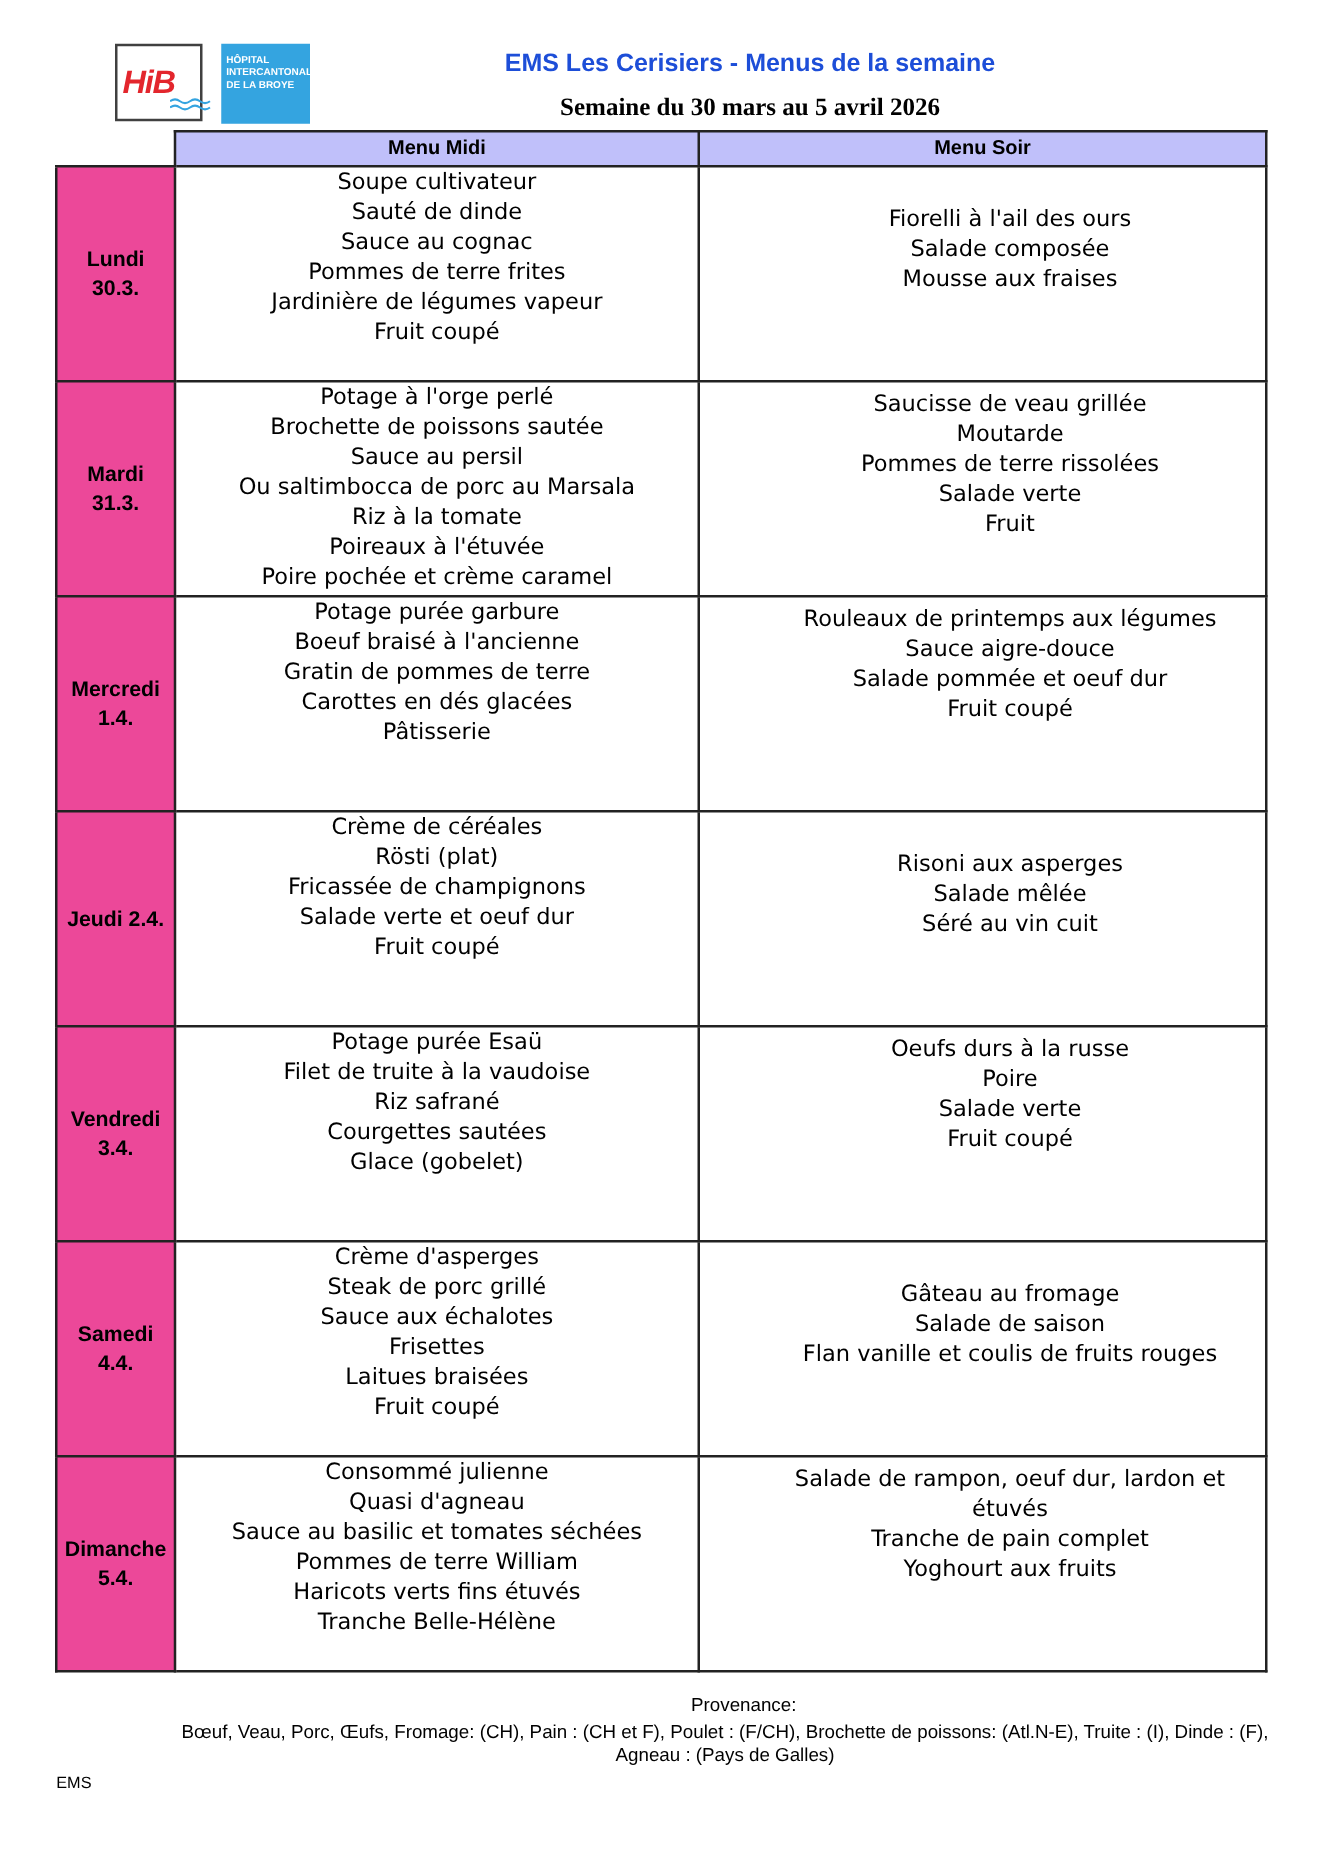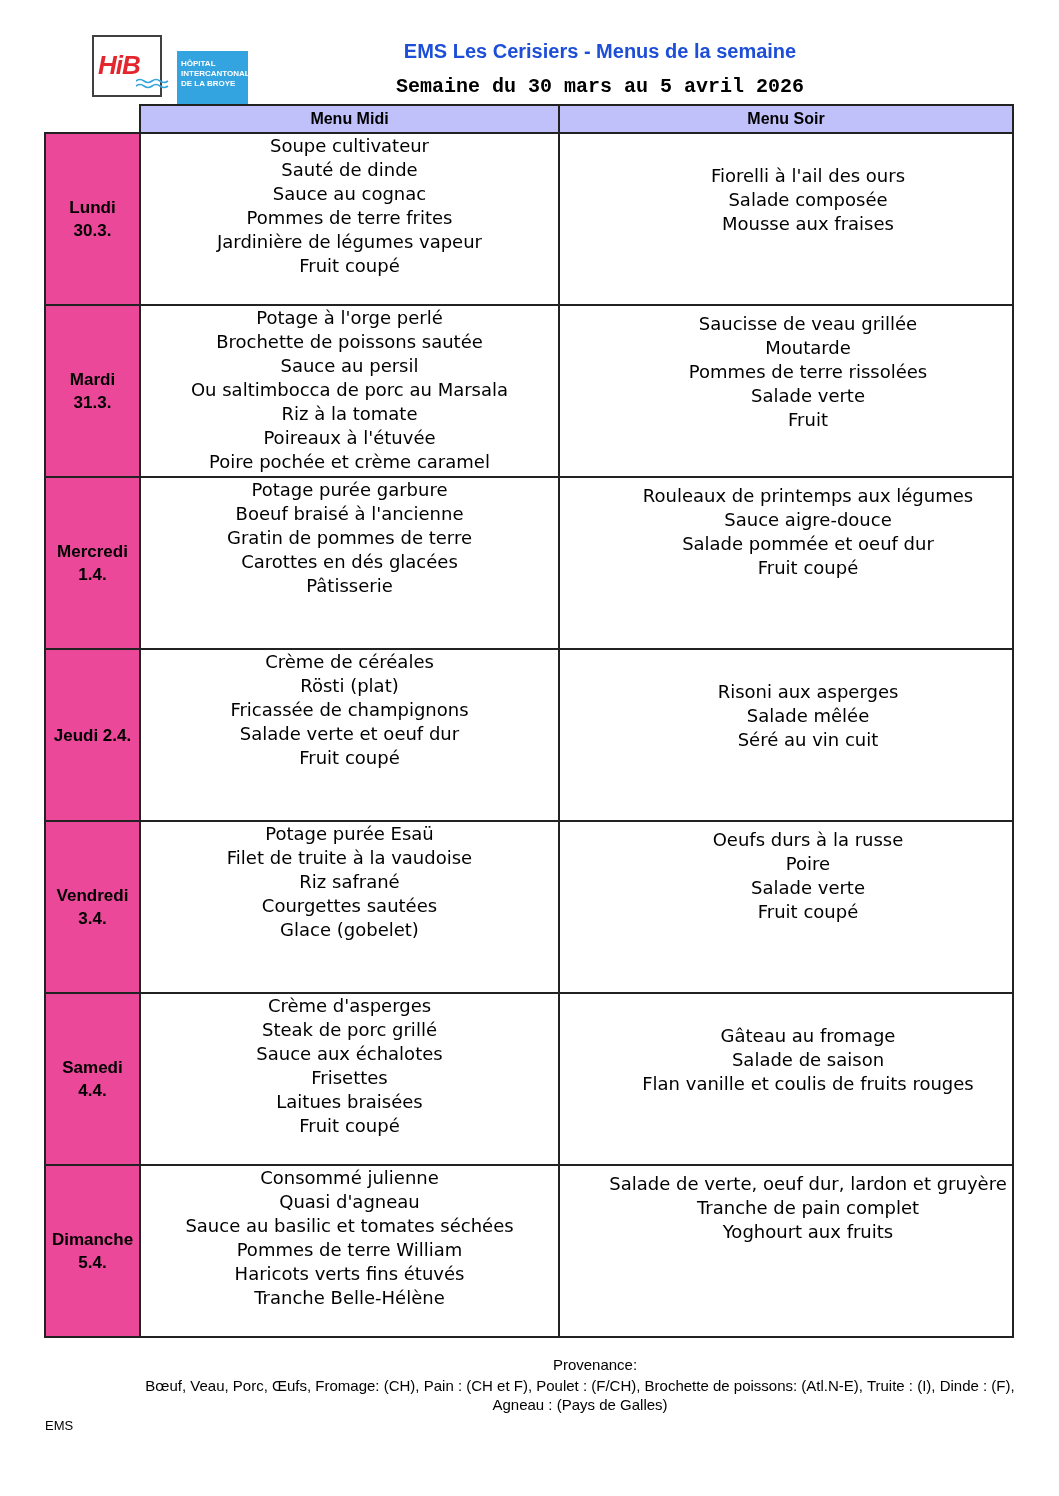--- a/index.html
+++ b/index.html
@@ -2,25 +2,25 @@
 <html><head>
 <meta charset="utf-8">
 <style>
   html, body { margin: 0; padding: 0; background: #ffffff; }
   body { width: 1059px; height: 1496px; position: relative; overflow: hidden; font-family: "DejaVu Sans", sans-serif; color: #000; }
 
   .logo { position: absolute; left: 92px; top: 35px; width: 156px; height: 64px; }
   .logo-box { position: absolute; left: 0; top: 0; width: 70px; height: 62px; border: 2px solid #404040; box-sizing: border-box; background: #fff; }
   .logo-hib { position: absolute; left: 4px; top: 13px; font-family: "Liberation Sans", sans-serif; font-weight: bold; font-style: italic; font-size: 26px; color: #e3262d; letter-spacing: -1px; }
   .logo-waves { position: absolute; left: 42px; top: 40px; width: 34px; height: 14px; }
-  .logo-right { position: absolute; left: 85px; top: 0; width: 71px; height: 64px; background: #34a4e0; color: #fff; font-family: "Liberation Sans", sans-serif; font-weight: bold; font-size: 8px; line-height: 10px; padding: 8px 0 0 4px; box-sizing: border-box; margin-top: 16px; }
+  .logo-right { position: absolute; left: 85px; top: 0; width: 71px; height: 64px; background: #34a4e0; color: #fff; font-family: "Liberation Sans", sans-serif; font-weight: bold; font-size: 8px; line-height: 10px; padding: 8px 0 0 4px; box-sizing: border-box; }
   .logo-right div { white-space: nowrap; }
 
   .title { position: absolute; left: 340px; width: 520px; top: 40px; text-align: center; font-family: "Liberation Sans", sans-serif; font-weight: bold; font-size: 20px; color: #1d4ed8; }
-  .subtitle { position: absolute; left: 340px; width: 520px; top: 75px; text-align: center; font-family: Liberation Mono, monospace; font-weight: bold; font-size: 20px; color: #000; }
+  .subtitle { position: absolute; left: 340px; width: 520px; top: 75px; text-align: center; font-family: Liberation Serif, serif; font-weight: bold; font-size: 20px; color: #000; }
 
   table.menu { position: absolute; left: 44px; top: 104px; border-collapse: collapse; table-layout: fixed; }
   table.menu td, table.menu th { border: 2px solid #222; padding: 0; }
   th.corner { border: none !important; border-bottom: 2px solid #222 !important; background: #fff; width: 94px; }
   th.col-head { background: #c0c0fa; height: 26px; font-family: "Liberation Sans", sans-serif; font-weight: bold; font-size: 16px; text-align: center; }
   th.col-midi { width: 417px; }
   th.col-soir { width: 452px; margin-left: 12px; }
   td.day { background: #ec4899; font-family: "Liberation Sans", sans-serif; font-weight: bold; font-size: 17px; text-align: center; vertical-align: middle; line-height: 23px; height: 170px; }
   td.meal { vertical-align: top; text-align: center; font-size: 18px; line-height: 24px; padding-top: 1px; }
   td.meal.soir { padding-top: 6px; padding-left: 44px; }
@@ -185,21 +185,21 @@
         </td>
         <td class="meal midi">
           <span class="item">Consommé julienne</span>
           <span class="item">Quasi d'agneau</span>
           <span class="item">Sauce au basilic et tomates séchées</span>
           <span class="item">Pommes de terre William</span>
           <span class="item">Haricots verts fins étuvés</span>
           <span class="item">Tranche Belle-Hélène</span>
         </td>
         <td class="meal soir">
-          <span class="item">Salade de verte, oeuf dur, lardon et gruyère</span>
+          <span class="item">Salade de rampon, oeuf dur, lardon et étuvés</span>
           <span class="item">Tranche de pain complet</span>
           <span class="item">Yoghourt aux fruits</span>
         </td>
       </tr>
     </tbody>
 </table>
 
 <div class="prov-label">Provenance:</div>
 <div class="prov-text">Bœuf, Veau, Porc, Œufs, Fromage: (CH), Pain : (CH et F), Poulet : (F/CH), Brochette de poissons: (Atl.N-E), Truite : (I), Dinde : (F), Agneau : (Pays de Galles)</div>
 <div class="footer">EMS</div>

